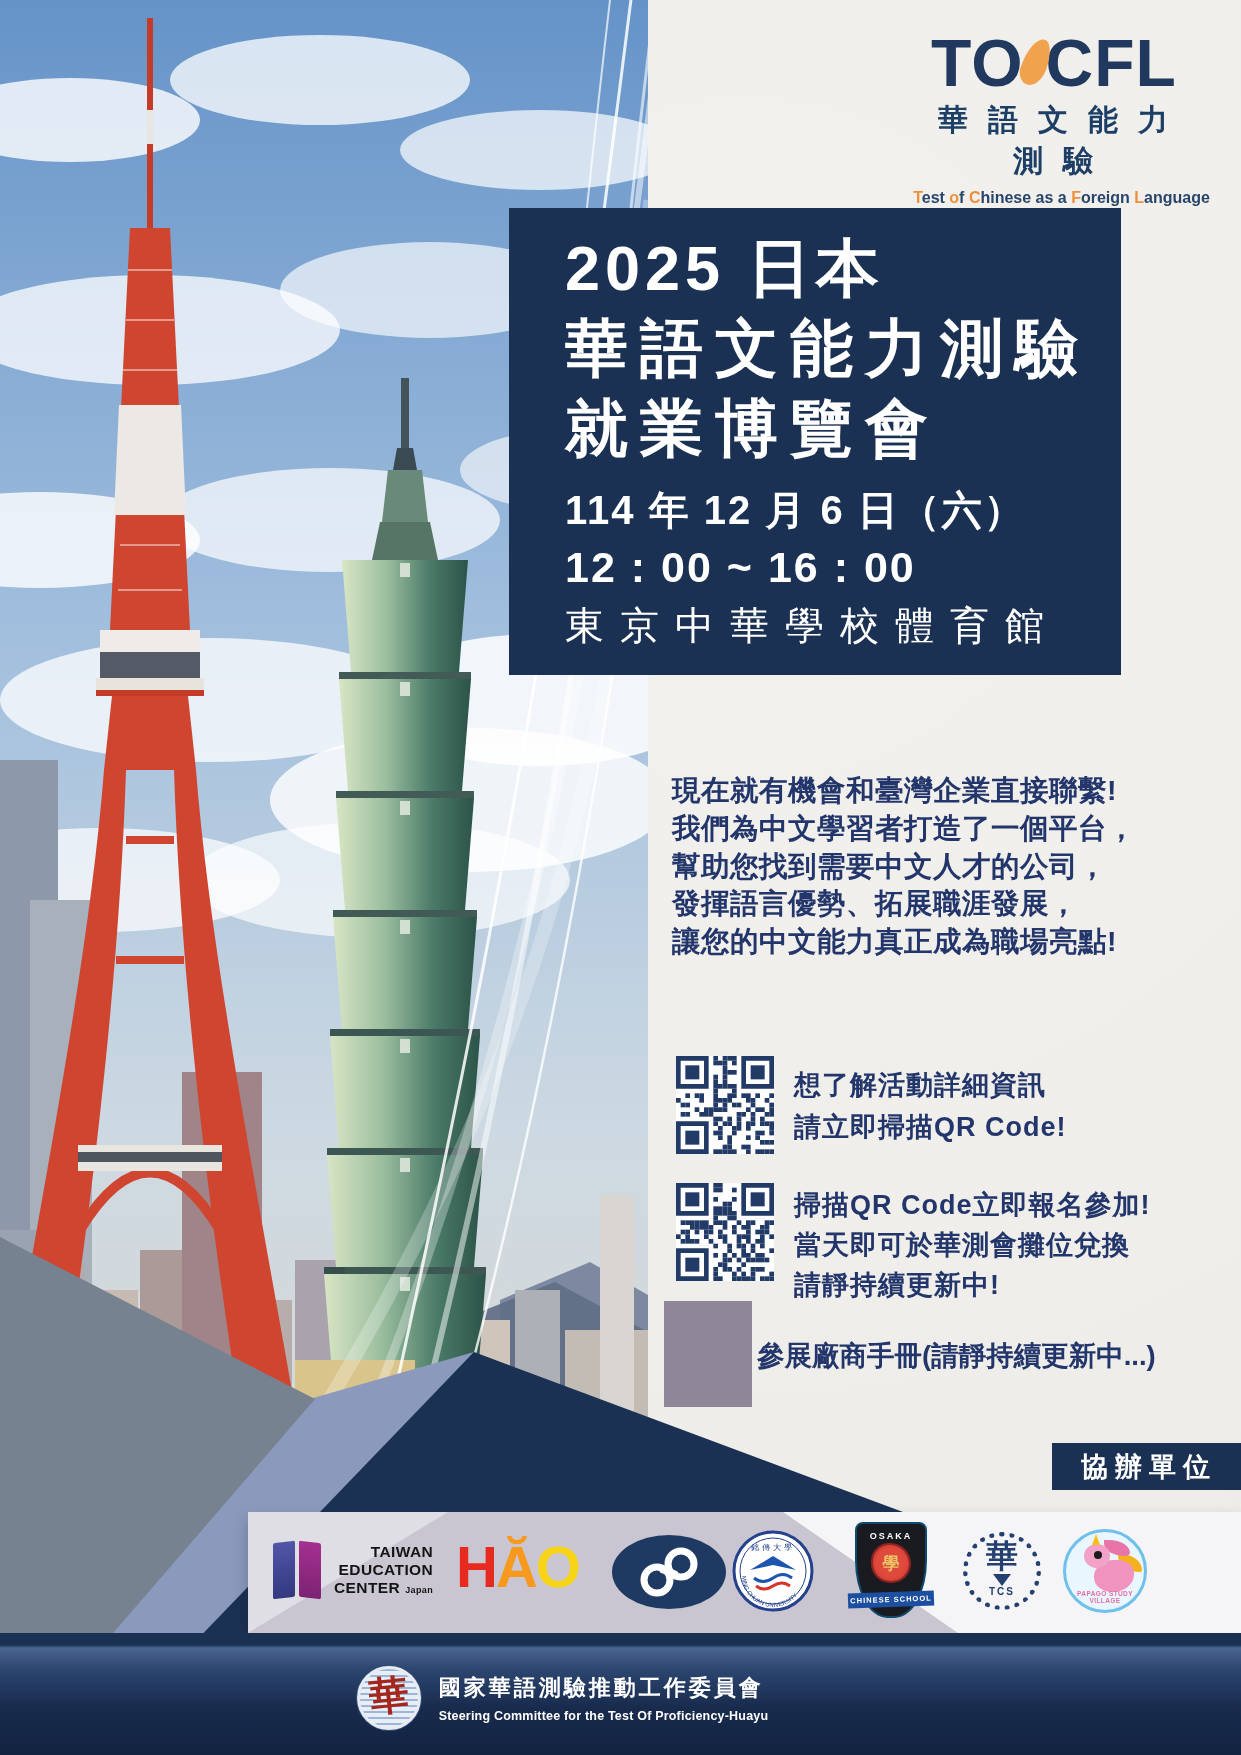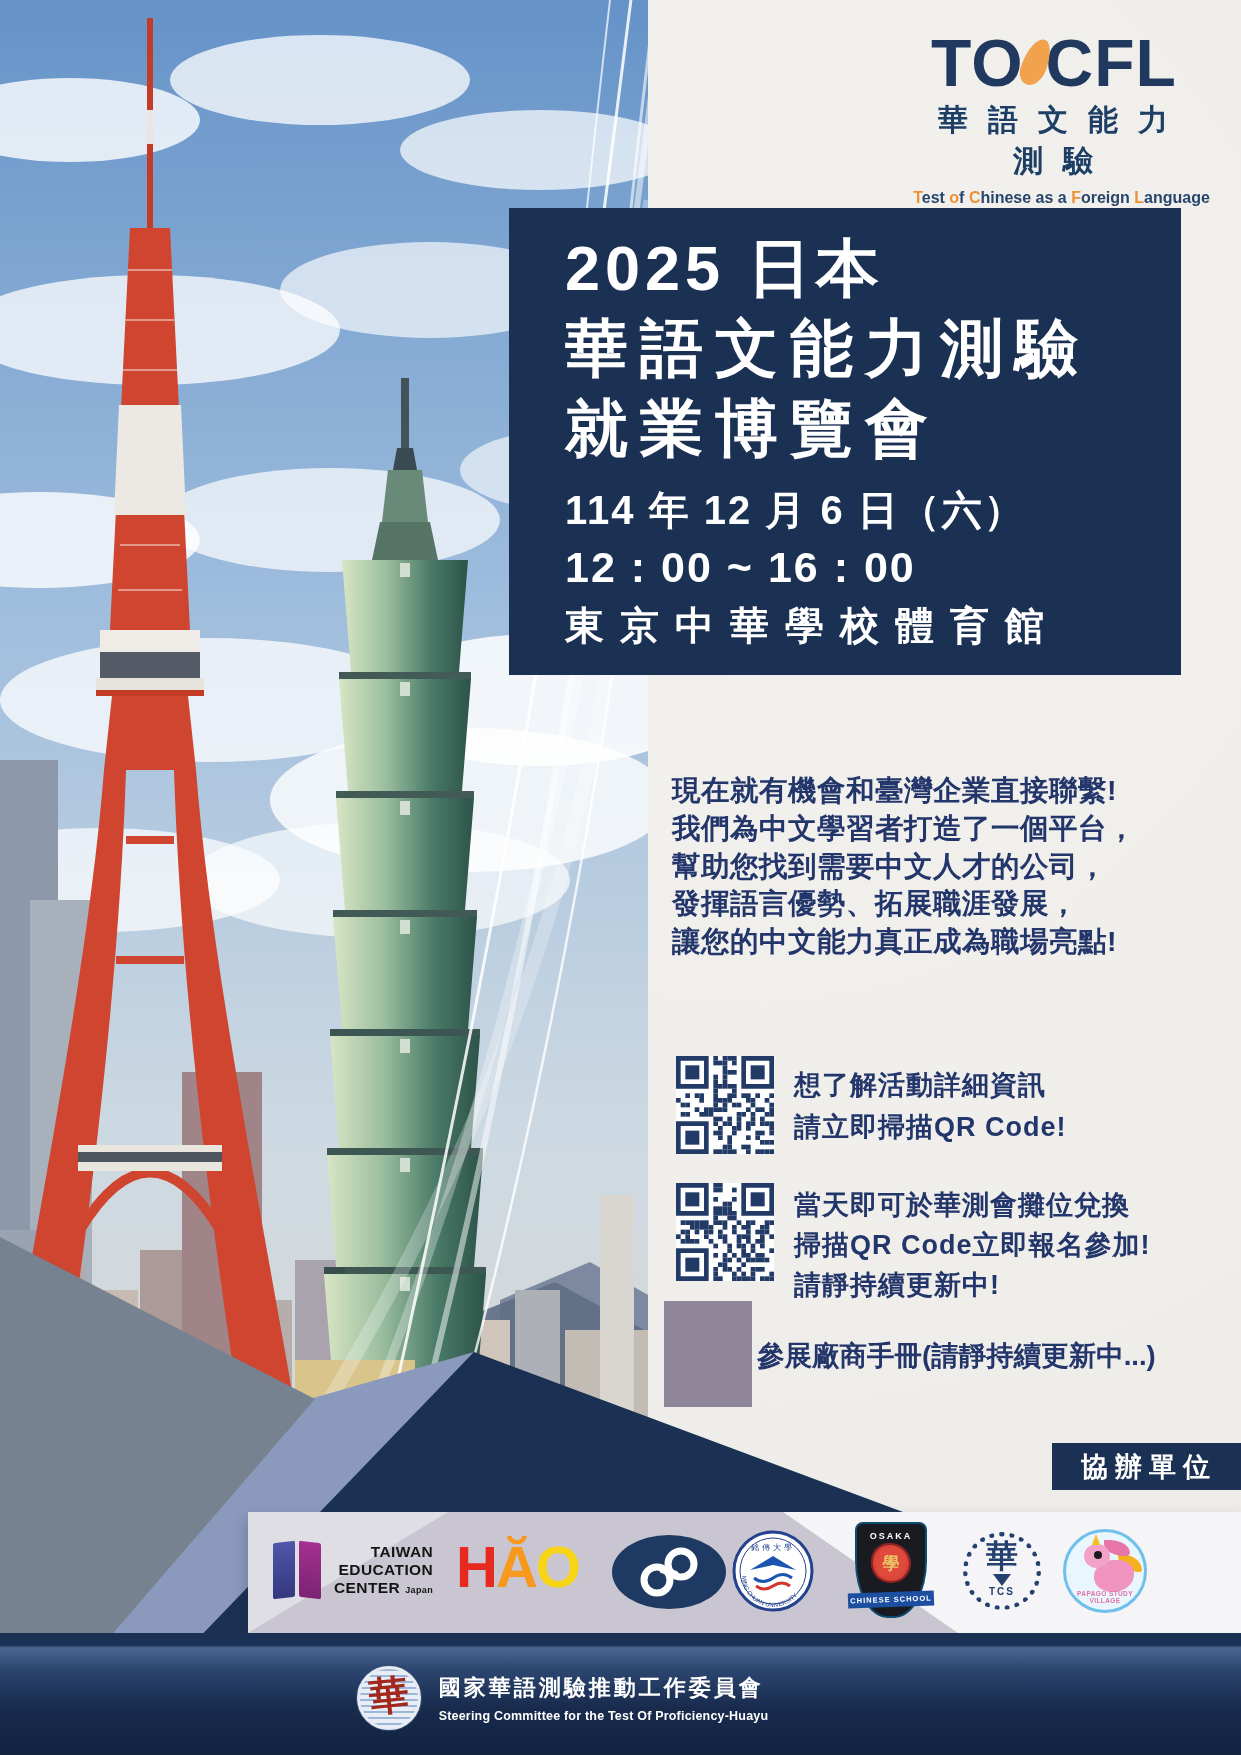--- a/index.html
+++ b/index.html
@@ -11,27 +11,27 @@
   
   .tocfl{position:absolute;left:898px;top:30px;width:312px;text-align:center;}
   .tocfl-word{display:flex;justify-content:center;align-items:flex-start;font-size:66px;font-weight:800;
     color:#21395e;letter-spacing:1px;line-height:66px;}
   .island{display:inline-block;width:25px;height:48px;background:#f0a24c;margin:8px -2px 0 -1px;
     border-radius:60% 40% 55% 45% / 70% 55% 45% 30%;transform:rotate(18deg);}
   .tocfl-sub{margin-top:4px;font-size:30px;font-weight:600;color:#1d3f66;letter-spacing:20px;padding-left:18px;}
   .tocfl-tag{margin-top:7px;font-size:16px;font-weight:700;color:#28456b;white-space:pre;margin-left:15px;}
   .tocfl-tag .o{color:#ee9038;}
   
-  .hero{position:absolute;left:509px;top:208px;width:672px;height:467px;background:#1b3153;color:#fff;
+  .hero{position:absolute;left:509px;top:208px;width:612px;height:467px;background:#1b3153;color:#fff;
     box-sizing:border-box;padding:20px 10px 0 56px;}
   .hero-title{font-size:63px;line-height:80px;font-weight:800;letter-spacing:12px;}
   .hero-title .t1{letter-spacing:5px;}
   .hero-date{margin-top:18px;font-size:40px;line-height:48px;font-weight:700;letter-spacing:2px;}
   .hero-time{margin-top:8px;font-size:43px;line-height:50px;font-weight:700;letter-spacing:2px;}
-  .hero-venue{margin-top:10px;font-size:39px;line-height:48px;font-weight:700;letter-spacing:16px;}
+  .hero-venue{margin-top:10px;font-size:39px;line-height:48px;font-weight:400;letter-spacing:16px;}
   
   .intro{position:absolute;left:672px;top:772px;width:520px;font-size:28.5px;line-height:37.8px;
     font-weight:600;color:#23366b;letter-spacing:.5px;}
   
   .qr-row{position:absolute;display:flex;}
   .qr{width:98px;height:98px;background:#fdfdfd;}
   .qr svg{display:block;}
   .qr-label{margin-left:20px;font-size:27px;font-weight:700;color:#23366b;letter-spacing:1px;}
   #qrrow1{left:676px;top:1056px;} #qrrow1 .qr-label{margin-top:8px;line-height:42px;}
   #qrrow2{left:676px;top:1183px;} #qrrow2 .qr-label{margin-top:2px;line-height:40px;}
@@ -531,22 +531,22 @@
             <path fill-rule="evenodd" d="M0,0h7v7h-7z M1,1v5h5v-5z"></path>
             <rect x="2" y="2" width="3" height="3"></rect>
             <path fill-rule="evenodd" d="M14,0h7v7h-7z M15,1v5h5v-5z"></path>
             <rect x="16" y="2" width="3" height="3"></rect>
             <path fill-rule="evenodd" d="M0,14h7v7h-7z M1,15v5h5v-5z"></path>
             <rect x="2" y="16" width="3" height="3"></rect>
           </g>
         </svg>
       </div>
     <div class="qr-label">
+      <div>掃描QR Code立即報名參加!</div>
       <div>當天即可於華測會攤位兌換</div>
-      <div>掃描QR Code立即報名參加!</div>
       <div>請靜持續更新中!</div>
     </div>
   </div>
 
   <div class="brochure-box"></div>
   <div class="brochure-label">參展廠商手冊(請靜持續更新中...)</div>
 
   <div class="tri tri-light"></div>
   <div class="tri tri-dark"></div>
   <div class="tri tri-navy"></div>

